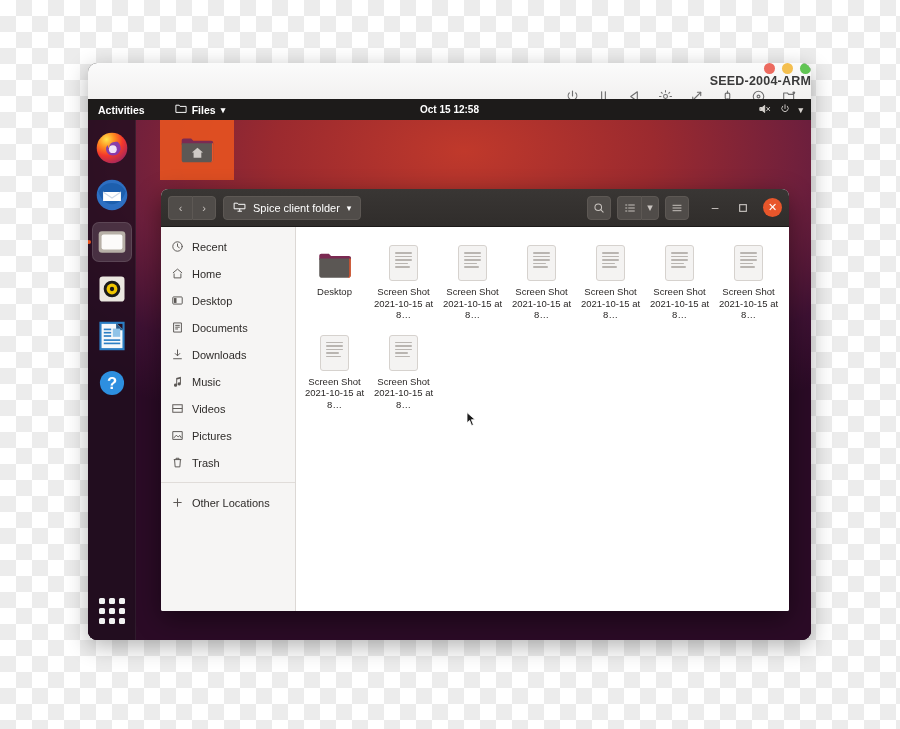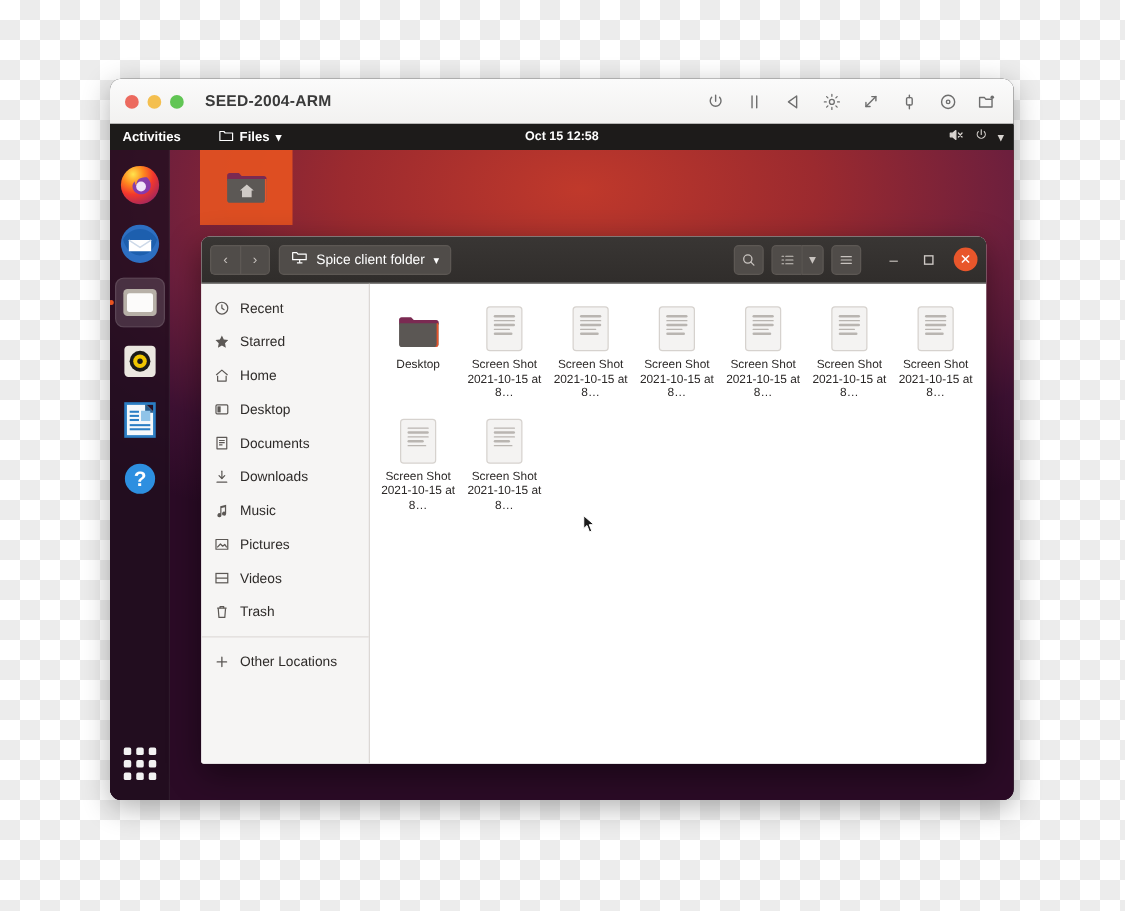--- a/index.html
+++ b/index.html
@@ -26,22 +26,23 @@
     border-radius: 9px;
     box-shadow: 0 6px 22px rgba(0,0,0,0.30);
     overflow: hidden;
     background: #1d1d1d;
   }
   #vm-titlebar {
     height: 36px;
     background: linear-gradient(#fbfbfb, #f2f1f0);
     border-bottom: 1px solid #d6d3d0;
     display: flex;
-    align-items: center;
+    align-items: flex-end;
     position: relative;
+    flex-direction: column;
   }
   .traffic {
     display: flex; gap: 7px;
     margin-left: 12px;
   }
   .tl { width: 11px; height: 11px; border-radius: 50%; }
   .tl.red    { background: #ec6a5f; }
   .tl.yellow { background: #f4bf4f; }
   .tl.green  { background: #61c554; }
   #vm-title {
@@ -588,28 +589,20 @@
           <div class="side-item">
             <span class="si-icon">
               <svg width="13" height="13" viewBox="0 0 16 16" fill="none" stroke="currentColor" stroke-width="1.2" stroke-linecap="round">
                 <circle cx="8" cy="8" r="5.8"></circle>
                   <path d="M8 4.8V8l2.2 1.5"></path>
               </svg>
             </span>
             <span class="si-label">Recent</span>
           </div>
 
-          <div class="side-item">
-            <span class="si-icon">
-              <svg width="13" height="13" viewBox="0 0 16 16" fill="currentColor">
-                <path d="M8 1.6l1.9 4 4.4.6-3.2 3.1.8 4.4L8 11.6l-3.9 2.1.8-4.4L1.7 6.2l4.4-.6z"></path>
-              </svg>
-            </span>
-            <span class="si-label">Starred</span>
-          </div>
 
           <div class="side-item">
             <span class="si-icon">
               <svg width="13" height="13" viewBox="0 0 16 16" fill="none" stroke="currentColor" stroke-width="1.2" stroke-linejoin="round">
                 <path d="M2.4 7.3L8 2.6l5.6 4.7"></path>
                   <path d="M3.8 8v5.4h8.4V8"></path>
               </svg>
             </span>
             <span class="si-label">Home</span>
           </div>
@@ -649,36 +642,36 @@
             <span class="si-icon">
               <svg width="13" height="13" viewBox="0 0 16 16" fill="currentColor">
                 <path d="M12.2 2.2L6.4 3.6v7.1a2 2 0 1 0 1.2 1.8V5.5l3.4-.8v4.4a2 2 0 1 0 1.2 1.8z"></path>
               </svg>
             </span>
             <span class="si-label">Music</span>
           </div>
 
           <div class="side-item">
             <span class="si-icon">
+              <svg width="13" height="13" viewBox="0 0 16 16" fill="none" stroke="currentColor" stroke-width="1.2">
+                <rect x="2.2" y="3.4" width="11.6" height="9.2"></rect>
+                <path d="M2.2 8h11.6"></path>
+              </svg>
+            </span>
+            <span class="si-label">Videos</span>
+          </div>
+
+          <div class="side-item">
+            <span class="si-icon">
               <svg width="13" height="13" viewBox="0 0 16 16" fill="none" stroke="currentColor" stroke-width="1.2" stroke-linejoin="round">
                 <rect x="2.2" y="3.2" width="11.6" height="9.6"></rect>
                 <path d="M3.4 11l3.2-3.4 2.2 2.2 2-1.8 2 3"></path>
               </svg>
             </span>
             <span class="si-label">Pictures</span>
-          </div>
-
-          <div class="side-item">
-            <span class="si-icon">
-              <svg width="13" height="13" viewBox="0 0 16 16" fill="none" stroke="currentColor" stroke-width="1.2">
-                <rect x="2.2" y="3.4" width="11.6" height="9.2"></rect>
-                <path d="M2.2 8h11.6"></path>
-              </svg>
-            </span>
-            <span class="si-label">Videos</span>
           </div>
 
           <div class="side-item">
             <span class="si-icon">
               <svg width="13" height="13" viewBox="0 0 16 16" fill="none" stroke="currentColor" stroke-width="1.2" stroke-linejoin="round">
                 <path d="M3.4 4.4h9.2"></path>
                   <path d="M6.2 4.4V2.8h3.6v1.6"></path>
                 <path d="M4.4 4.4l.7 9h5.8l.7-9"></path>
               </svg>
             </span>

